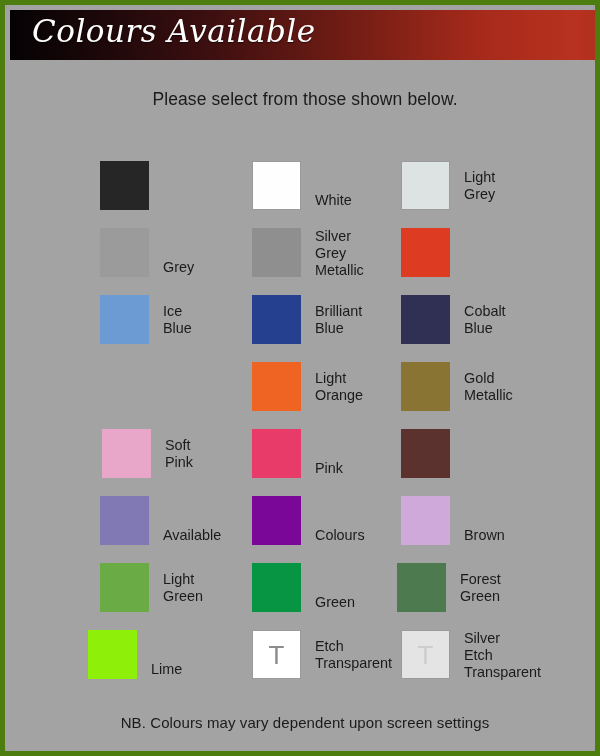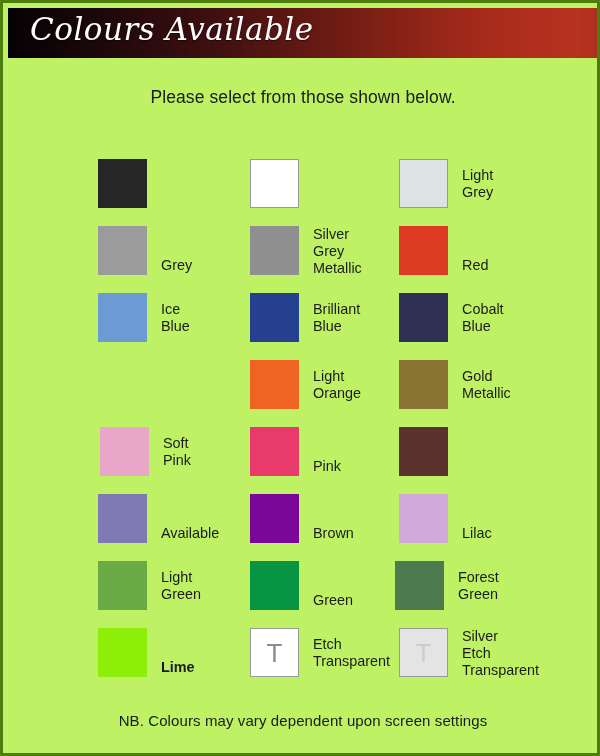--- a/index.html
+++ b/index.html
@@ -11,22 +11,22 @@
   body {
     font-family: "Liberation Sans", sans-serif;
     -webkit-font-smoothing: antialiased;
   }
 
   #page {
     position: relative;
     width: 600px;
     height: 756px;
     box-sizing: border-box;
-    background: #bef264;
-    border: 3px solid #4d7c0f;
+    background: #a3a3a3;
+    border: 5px solid #4d7c0f;
     overflow: hidden;
   }
 
   
   #header-bar {
     position: absolute;
     left: 5px;
     top: 5px;
     width: 590px;
     height: 50px;
@@ -141,36 +141,36 @@
   </div>
 
   <div id="subtitle">Please select from those shown below.</div>
 
   <div id="grid">
       <div class="swatch-cell" style="left: 95px; top: 156px;">
         <div class="chip" style="background: rgb(38, 38, 38);"></div>
       </div>
       <div class="swatch-cell" style="left: 247px; top: 156px;">
         <div class="chip bordered" style="background: rgb(254, 254, 254);"></div>
+        <div class="chip-label one-line">White</div>
       </div>
       <div class="swatch-cell" style="left: 396px; top: 156px;">
         <div class="chip bordered" style="background: rgb(221, 227, 227);"></div>
         <div class="chip-label two-line">Light<br>Grey</div>
       </div>
       <div class="swatch-cell" style="left: 95px; top: 223px;">
         <div class="chip" style="background: rgb(155, 155, 155);"></div>
         <div class="chip-label one-line">Grey</div>
       </div>
       <div class="swatch-cell" style="left: 247px; top: 223px;">
         <div class="chip" style="background: rgb(143, 143, 143);"></div>
         <div class="chip-label two-line" style="top: 0px;">Silver<br>Grey<br>Metallic</div>
       </div>
       <div class="swatch-cell" style="left: 396px; top: 223px;">
         <div class="chip" style="background: rgb(221, 59, 34);"></div>
-        <div class="chip-label one-line">Red</div>
       </div>
       <div class="swatch-cell" style="left: 95px; top: 290px;">
         <div class="chip" style="background: rgb(107, 155, 210);"></div>
         <div class="chip-label two-line">Ice<br>Blue</div>
       </div>
       <div class="swatch-cell" style="left: 247px; top: 290px; padding-left: 37px;">
         <div class="chip" style="background: rgb(36, 64, 143);"></div>
         <div class="chip-label two-line">Brilliant<br>Blue</div>
       </div>
       <div class="swatch-cell" style="left: 396px; top: 290px;">
@@ -195,39 +195,39 @@
       </div>
       <div class="swatch-cell" style="left: 396px; top: 424px;">
         <div class="chip" style="background: rgb(92, 50, 46);"></div>
       </div>
       <div class="swatch-cell" style="left: 95px; top: 491px;">
         <div class="chip" style="background: rgb(128, 121, 180);"></div>
         <div class="chip-label one-line">Available</div>
       </div>
       <div class="swatch-cell" style="left: 247px; top: 491px;">
         <div class="chip" style="background: rgb(122, 7, 152);"></div>
-        <div class="chip-label one-line">Brown</div>
+        <div class="chip-label one-line">Colours</div>
       </div>
       <div class="swatch-cell" style="left: 396px; top: 491px;">
         <div class="chip" style="background: rgb(207, 169, 218);"></div>
-        <div class="chip-label one-line">Lilac</div>
+        <div class="chip-label one-line">Brown</div>
       </div>
       <div class="swatch-cell" style="left: 95px; top: 558px;">
         <div class="chip" style="background: rgb(106, 171, 70);"></div>
         <div class="chip-label two-line">Light<br>Green</div>
       </div>
       <div class="swatch-cell" style="left: 247px; top: 558px;">
         <div class="chip" style="background: rgb(7, 148, 67);"></div>
         <div class="chip-label one-line">Green</div>
       </div>
       <div class="swatch-cell" style="left: 392px; top: 558px;">
         <div class="chip" style="background: rgb(78, 122, 80);"></div>
         <div class="chip-label two-line">Forest<br>Green</div>
       </div>
-      <div class="swatch-cell" style="left: 95px; top: 625px; font-weight: bold;">
+      <div class="swatch-cell" style="left: 83px; top: 625px;">
         <div class="chip" style="background: rgb(142, 240, 8);"></div>
         <div class="chip-label one-line">Lime</div>
       </div>
       <div class="swatch-cell" style="left: 247px; top: 625px;">
         <div class="chip bordered" style="background: rgb(255, 255, 255);">
           <span class="t-glyph" style="color: rgb(140, 140, 140);">T</span>
         </div>
         <div class="chip-label two-line">Etch<br>Transparent</div>
       </div>
       <div class="swatch-cell" style="left: 396px; top: 625px;">

